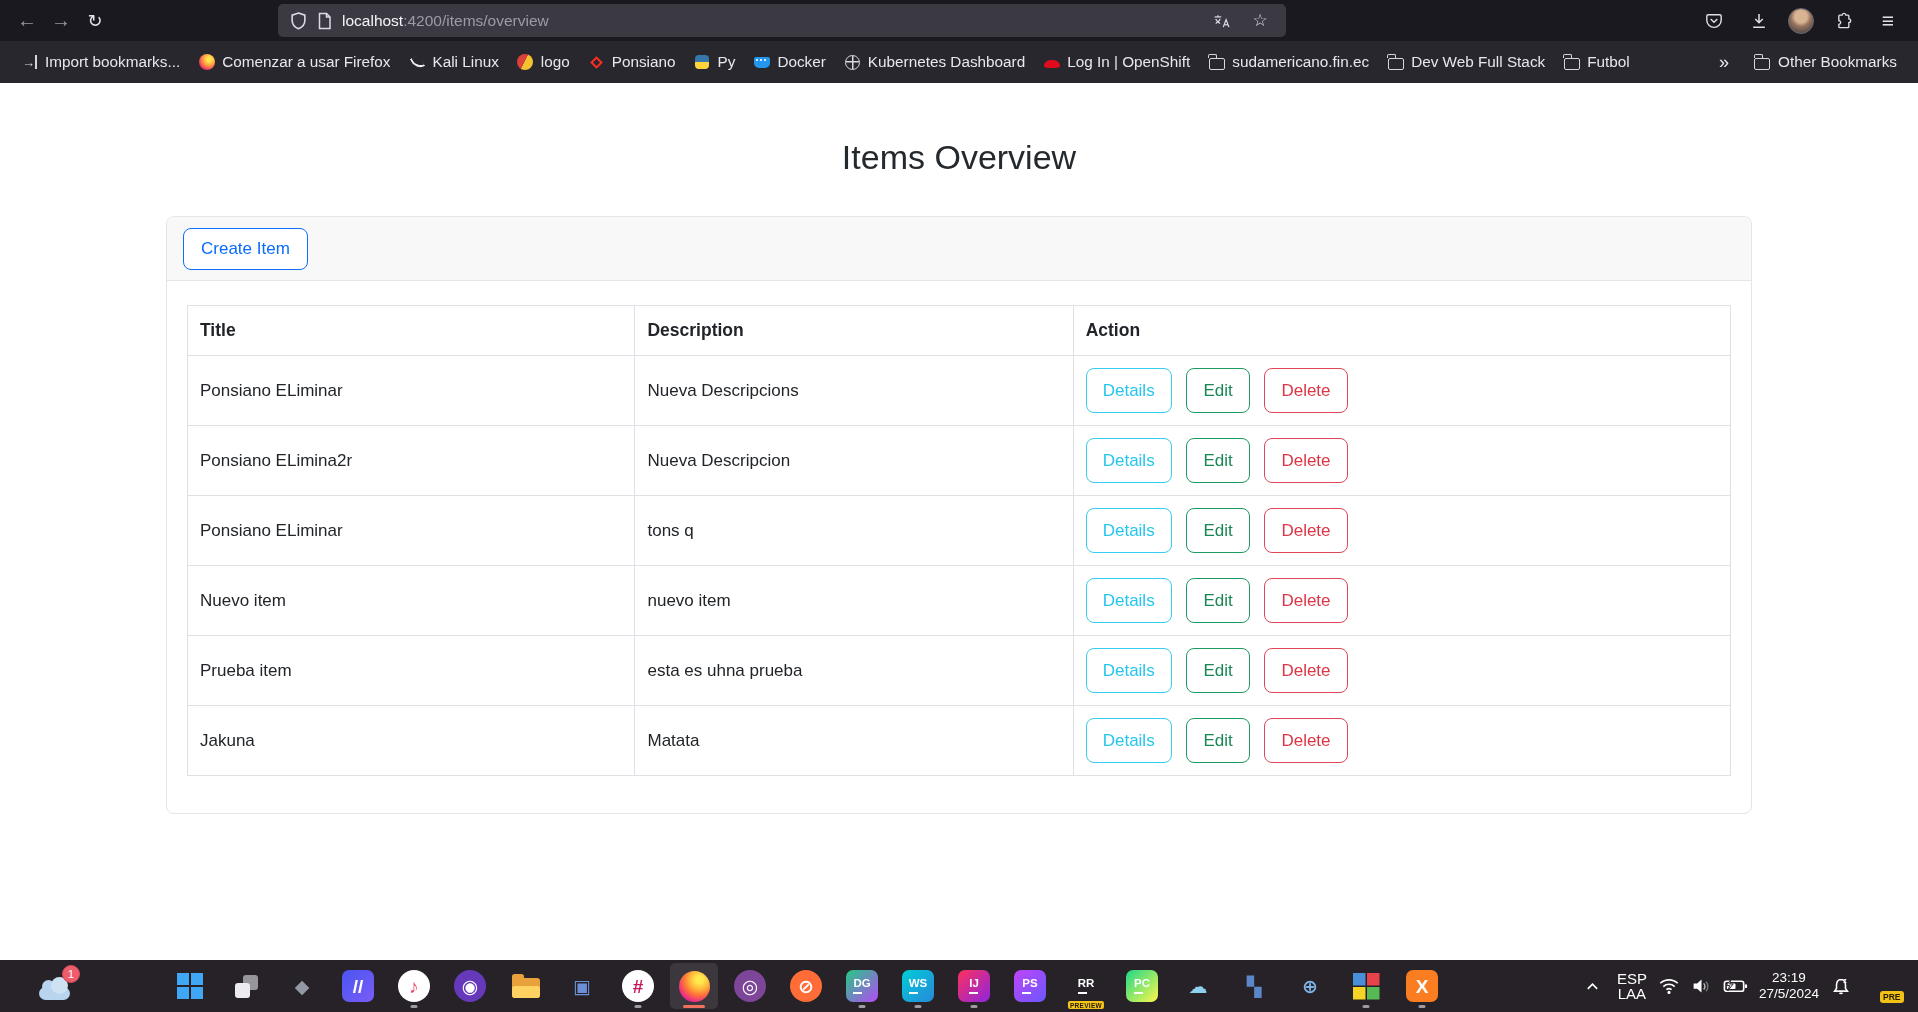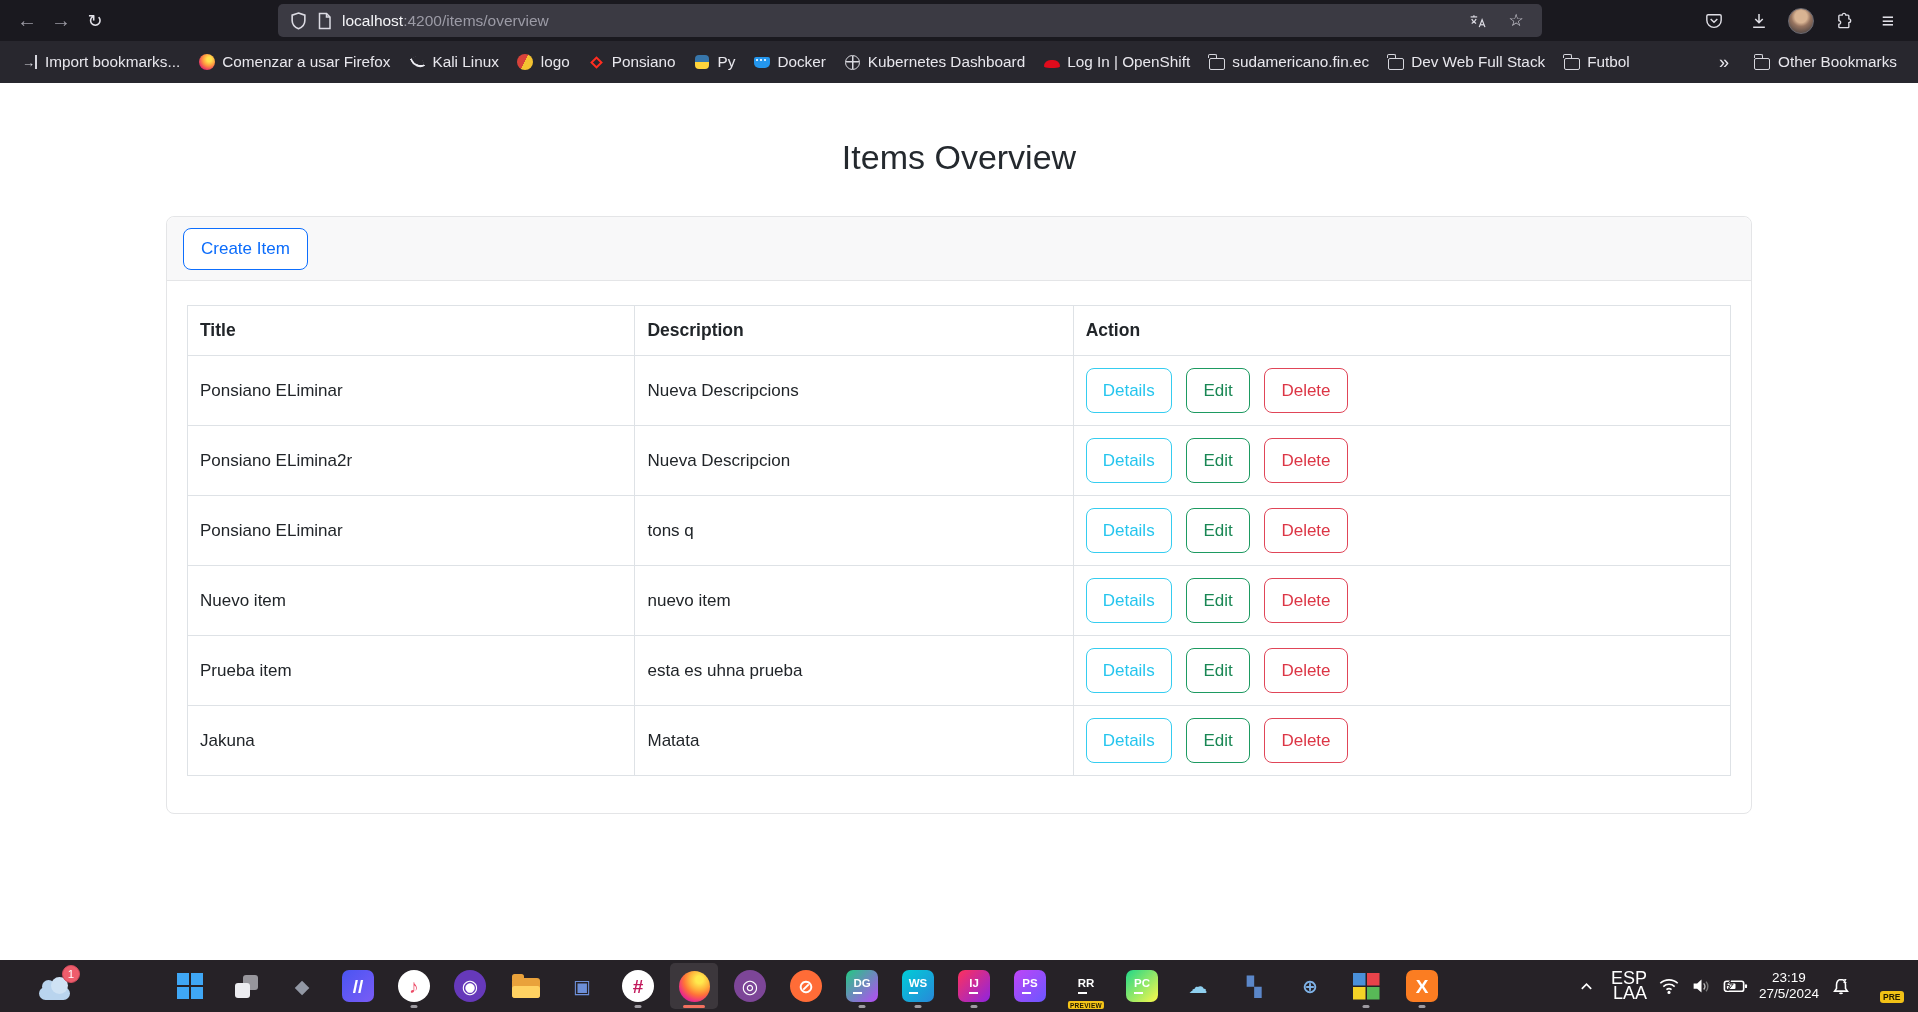--- a/index.html
+++ b/index.html
@@ -4,21 +4,21 @@
 <style>
   * { margin:0; padding:0; box-sizing:border-box; }
   html,body { width:1918px; height:1012px; overflow:hidden;
     font-family:"Liberation Sans","DejaVu Sans",sans-serif; background:#fff; }
 
   
   .toolbar { height:41px; background:#1a191f; display:flex; align-items:center; padding:0 10px; }
   .nav-btn { width:34px; height:34px; display:flex; align-items:center; justify-content:center;
     font-size:20px; color:#9c9ba4; border-radius:4px; }
   .nav-btn.reload { color:#e3e2e9; font-size:18px; }
-  .urlbar { margin-left:166px; width:1264px; height:33px; background:#3b3a43; border-radius:5px;
+  .urlbar { margin-left:166px; width:1008px; height:33px; background:#3b3a43; border-radius:5px;
     display:flex; align-items:center; padding:0 12px; gap:10px; }
   .urlbar svg { flex:0 0 auto; }
   .url-text { font-size:15.5px; color:#f5f5f8; white-space:nowrap; }
   .url-text .path { color:#9c9ba6; }
   .url-spacer { flex:1; }
   .url-icon { width:28px; height:26px; display:flex; align-items:center; justify-content:center;
     color:#dcdbe3; font-size:17px; }
   .tb-right { margin-left:auto; display:flex; align-items:center; gap:13px; margin-right:4px; }
   .tb-btn { width:32px; height:32px; display:flex; align-items:center; justify-content:center;
     color:#e0dfe6; font-size:21px; border-radius:4px; }
@@ -124,21 +124,21 @@
     background-repeat:no-repeat; }
   .dot { position:absolute; bottom:1px; left:50%; transform:translateX(-50%); width:7px; height:3.4px;
     border-radius:2px; background:#9d9aa0; display:none; }
   .app.running .dot { display:block; }
   .app.active .dot { display:block; width:22px; background:#f2705f; }
   .app-badge { position:absolute; bottom:0px; left:50%; transform:translateX(-50%); background:#f5c518;
     color:#241c00; font-size:6.5px; font-weight:700; padding:0.5px 2px; border-radius:2px;
     letter-spacing:.3px; white-space:nowrap; z-index:2; }
   .tray { margin-left:auto; display:flex; align-items:center; gap:11px; padding-right:13px; color:#fff; }
   .tray-chev { display:flex; padding:0 6px; }
-  .tray-lang { font-size:18px; line-height:15.5px; text-align:right; }
+  .tray-lang { font-size:15px; line-height:15.5px; text-align:center; }
   .tray-iconbtn { display:flex; align-items:center; }
   .tray-clock { font-size:13.5px; line-height:16.5px; text-align:center; }
   .copilot { position:relative; width:28px; height:26px; margin-left:6px; margin-right:8px; }
   .copilot-ribbon { width:26px; height:24px; border-radius:6px;
     background:linear-gradient(135deg,#56c8f5 0%,#4ab8ad 30%,#8a64f0 60%,#e35bd8 85%,#f0a24f 100%); }
   .copilot-pre { position:absolute; right:-7px; bottom:-4px; background:#f2c116; color:#241b00;
     font-size:8.5px; font-weight:700; padding:1px 3.5px; border-radius:3px; }
 </style>
 </head>
 <body>

